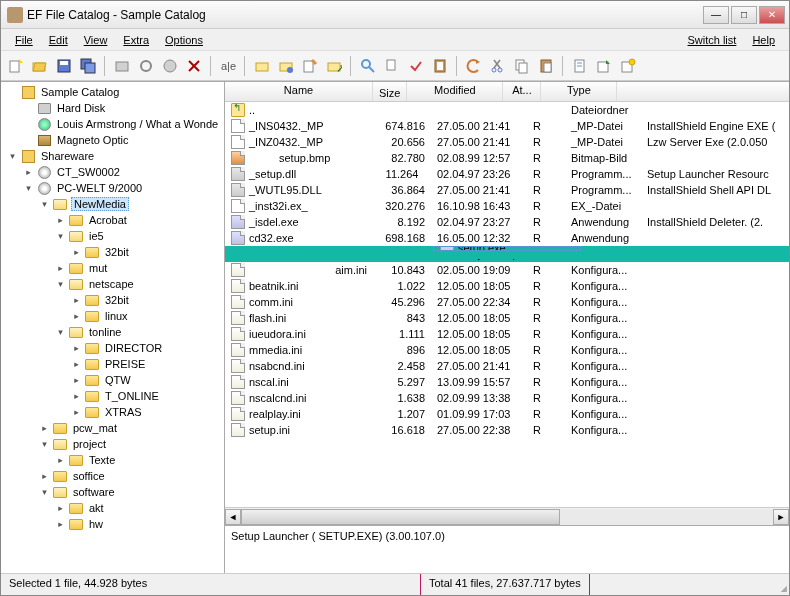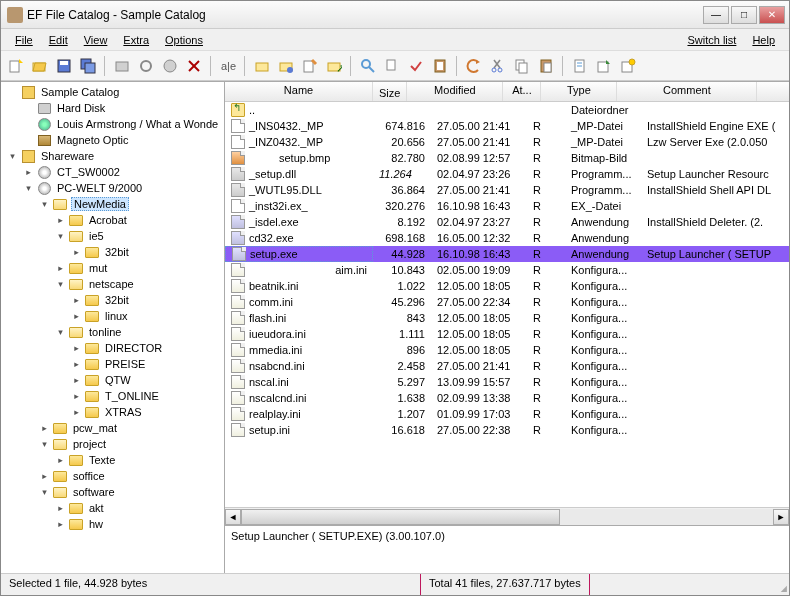--- a/index.html
+++ b/index.html
@@ -30,21 +30,21 @@
 .folder-open { background: linear-gradient(to bottom,#fff3c4,#f8d978); }
 .cd-icon { width: 13px; height: 13px; border-radius: 50%; background: radial-gradient(circle,#fff 20%,#cfcfcf 60%,#999 100%); border: 1px solid #888; }
 .disk-icon { width: 13px; height: 11px; background: #d0d0d0; border: 1px solid #888; border-radius: 1px; }
 .catalog-icon { width: 13px; height: 13px; background: #f5d060; border: 1px solid #b89030; }
 .box-icon { width: 13px; height: 11px; background: linear-gradient(to bottom,#d8b878,#b08838); border: 1px solid #806020; }
 .listpane { flex: 1; display: flex; flex-direction: column; overflow: hidden; }
 .listhdr { display: flex; background: linear-gradient(to bottom,#fefefe,#eaeaea); border-bottom: 1px solid #ccc; height: 20px; }
 .listhdr .col { border-right: 1px solid #ddd; padding: 2px 6px; display: flex; align-items: center; gap: 4px; flex-direction: column; }
 .listbody { flex: 1; overflow: auto; background: #fff; }
 .row { display: flex; height: 16px; align-items: center; cursor: default; }
-.row.selected { background: #8b5cf6; }
+.row.selected { background: #14b8a6; flex-direction: column; }
 .row.selected .cell.name { border: 1px dotted #5b9bd5; }
 .row .cell { padding: 0 6px; overflow: hidden; white-space: nowrap; text-overflow: clip; }
 .row .cell.name { display: flex; align-items: center; gap: 4px; }
 .file-icon { width: 14px; height: 14px; display: inline-block; background: #fff; border: 1px solid #999; position: relative; }
 .file-icon::after { content: ""; position: absolute; right: -1px; top: -1px; width: 4px; height: 4px; background: #f0f0f0; border-left: 1px solid #999; border-bottom: 1px solid #999; }
 .file-icon.exe { background: linear-gradient(to bottom,#e0e0ff,#c0c0e0); }
 .file-icon.ini { background: linear-gradient(to bottom,#fff,#f0f0e0); }
 .file-icon.bmp { background: linear-gradient(to bottom,#ffd0a0,#e09040); }
 .file-icon.dll { background: linear-gradient(to bottom,#e8e8e8,#ccc); }
 .up-icon { width: 14px; height: 14px; background: #fde89a; border: 1px solid #c9a227; border-radius: 1px; position: relative; }
@@ -443,23 +443,20 @@
           </div>
         <div class="col" style="width:96px;">
             <span>Modified</span>
           </div>
         <div class="col" style="width:38px;">
             <span>At...</span>
           </div>
         <div class="col" style="width:76px;">
             <span>Type</span>
           </div>
-        <div class="col" style="width:140px;">
-            <span>Comment</span>
-          </div>
       </div>
       <div class="listbody" id="listbody">
           <div class="row">
             <div class="cell name" style="width: 148px;">
               <span class="up-icon"></span>
               <span>..</span>
             </div>
             <div class="cell " style="width: 58px; text-align: right;"></div>
             <div class="cell " style="width: 96px;"></div>
             <div class="cell " style="width: 38px;"></div>
@@ -497,21 +494,21 @@
             <div class="cell " style="width: 96px;">02.08.99 12:57</div>
             <div class="cell " style="width: 38px;">R</div>
             <div class="cell " style="width: 76px;">Bitmap-Bild</div>
             <div class="cell " style="width: 140px;"></div>
           </div>
           <div class="row">
             <div class="cell name" style="width: 148px;">
               <span class="file-icon dll"></span>
               <span>_setup.dll</span>
             </div>
-            <div class="cell " style="width: 58px; text-align: left; font-style: italic;">11.264</div>
+            <div class="cell " style="width: 58px; text-align: center;">11.264</div>
             <div class="cell " style="width: 96px;">02.04.97 23:26</div>
             <div class="cell " style="width: 38px;">R</div>
             <div class="cell " style="width: 76px;">Programm...</div>
             <div class="cell " style="width: 140px;">Setup Launcher Resourc</div>
           </div>
           <div class="row">
             <div class="cell name" style="width: 148px;">
               <span class="file-icon dll"></span>
               <span>_WUTL95.DLL</span>
             </div>

